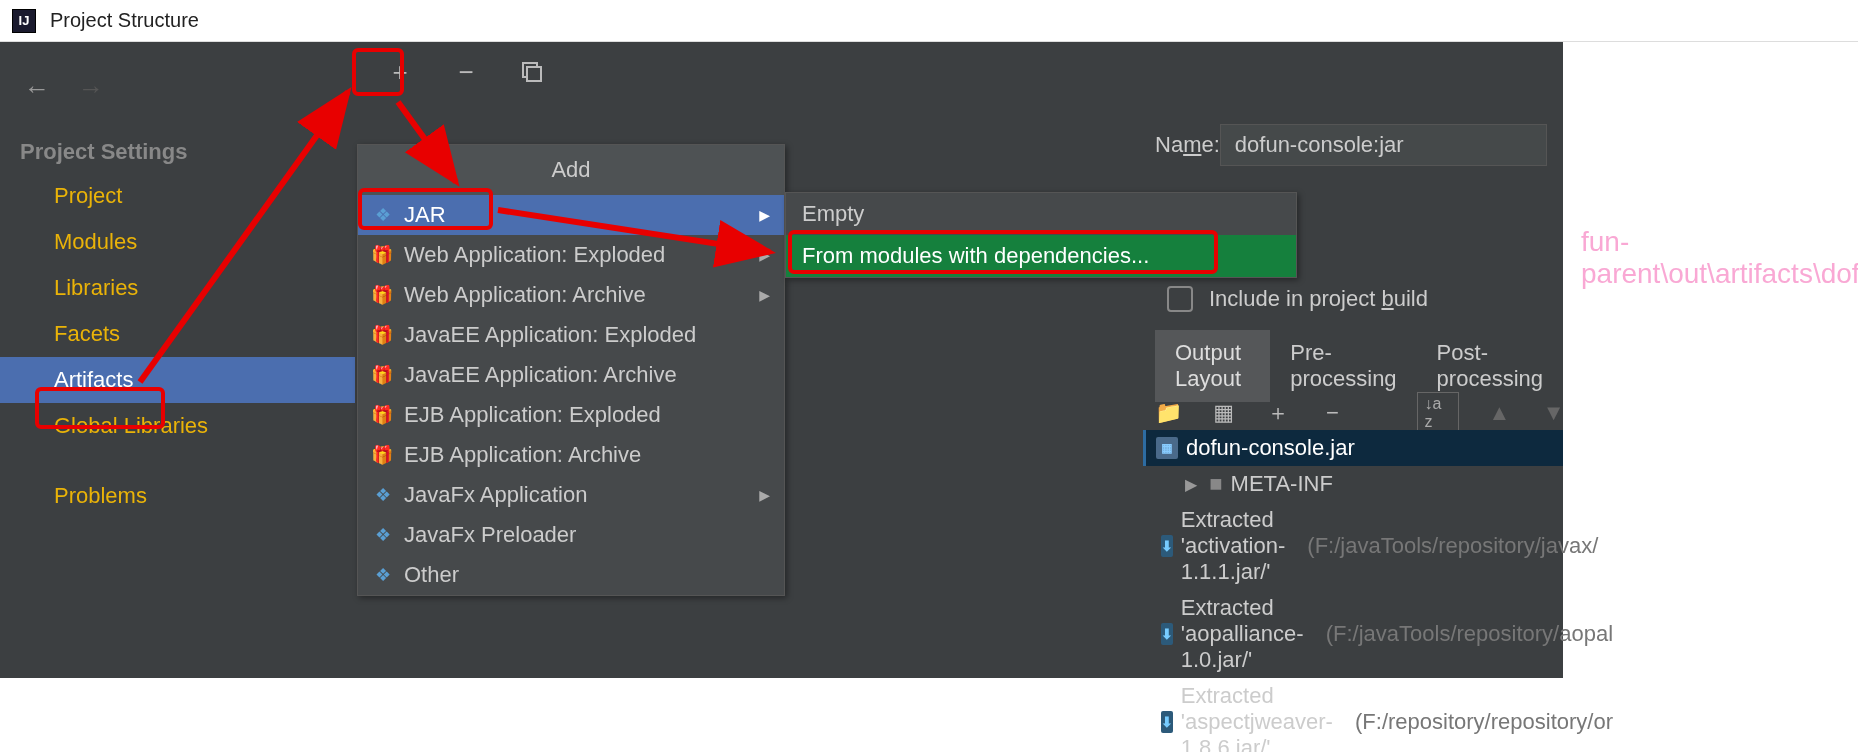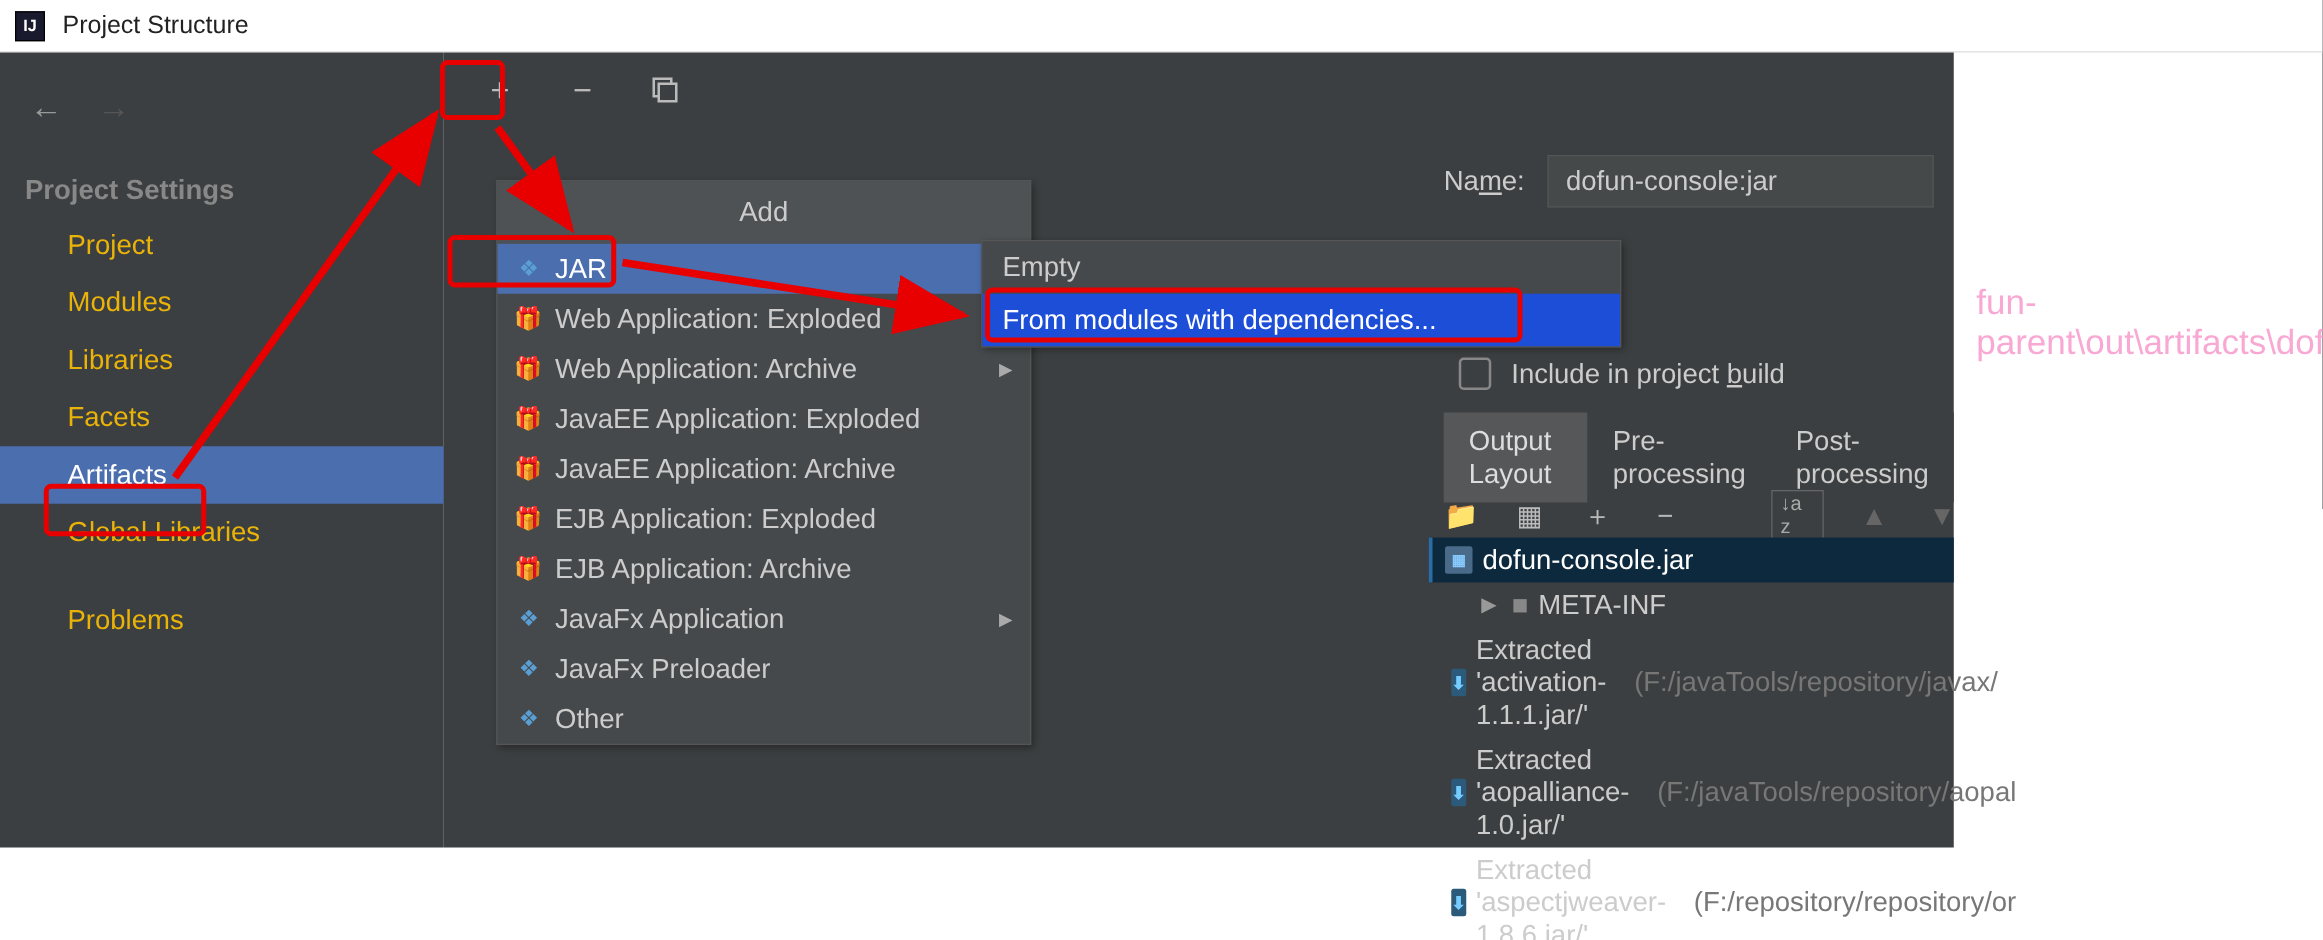--- a/index.html
+++ b/index.html
@@ -17,21 +17,21 @@
 .nav-arrows .fwd { color: #555; }
 .section-head { font-size: 22px; color: #888; padding: 8px 20px; font-weight: 600; }
 .side-item { font-size: 22px; color: #eab308; padding: 10px 20px 10px 54px; cursor: pointer; }
 .side-item.selected { background: #4b6eaf; color: #fff; }
 
 .content { flex: 1; background: #3c3f41; position: relative; }
 
 .toolbar { height: 60px; display: flex; align-items: center; gap: 36px; padding-left: 30px; }
 .toolbar .tb-btn { width: 30px; height: 30px; display: flex; align-items: center; justify-content: center; color: #bbb; font-size: 26px; cursor: pointer; }
 
-.name-row { position: absolute; top: 82px; left: 800px; right: 16px; display: flex; align-items: center; gap: 18px; }
+.name-row { position: absolute; top: 82px; left: 800px; right: 16px; display: flex; align-items: center; }
 .name-row .lbl { font-size: 22px; color: #ccc; }
 .name-row .lbl u { text-decoration: underline; }
 .name-row .field { flex: 1; height: 42px; background: #45494a; border: 1px solid #555; color: #ccc; font-size: 22px; padding: 0 14px; display: flex; align-items: center; }
 
 .path-text { position: absolute; top: 184px; left: 1226px; font-size: 28px; color: #f9a8d4; }
 
 .include-row { position: absolute; top: 244px; left: 812px; display: flex; align-items: center; gap: 16px; }
 .include-row .cb { width: 26px; height: 26px; border: 2px solid #888; border-radius: 4px; background: #3c3f41; }
 .include-row .txt { font-size: 22px; color: #ccc; }
 .include-row .txt u { text-decoration: underline; }
@@ -50,33 +50,33 @@
 .tree-row.root { background: #0d293e; border-left: 3px solid #2d6ca2; color: #fff; }
 .tree-row .indent1 { width: 24px; }
 .tree-row .indent2 { width: 54px; }
 .jar-icon { background: #4a6a8a; color: #8cf; border-radius: 2px; font-size: 12px; font-weight: bold; width: 22px; height: 22px; text-align:center; line-height:22px;}
 .folder-icon { color: #888; }
 .extracted-icon { width: 22px; height: 22px; background: #2c5a7a; border-radius: 2px; display:inline-flex; align-items:center; justify-content:center; color:#7cf; font-size:14px; font-weight:bold;}
 .tree-row .etc { color: #777; }
 .tree-row .chev { color: #999; font-size: 16px; margin-right: 4px; }
 
 
-.add-menu { position: absolute; top: 102px; left: 356px; width: 428px; background: #46494b; border: 1px solid #555; box-shadow: 2px 2px 6px rgba(0,0,0,0.4); z-index: 10; margin-left: 40px; }
+.add-menu { position: absolute; top: 102px; left: 356px; width: 428px; background: #46494b; border: 1px solid #555; box-shadow: 2px 2px 6px rgba(0,0,0,0.4); z-index: 10; }
 .add-menu .menu-title { text-align: center; font-size: 22px; color: #ccc; padding: 12px 0; background: #4e5254; }
 .add-menu .menu-item { display: flex; align-items: center; padding: 7px 14px; font-size: 22px; color: #ccc; cursor: pointer; gap: 10px; }
 .add-menu .menu-item.selected { background: #4b6eaf; color: #fff; }
 .add-menu .menu-item .arrow { margin-left: auto; color: #aaa; font-size: 14px; }
 .add-menu .menu-item.selected .arrow { color: #fff; }
 .mi-icon { width: 22px; height: 22px; display: inline-flex; align-items: center; justify-content: center; }
 .diamond { color: #5a9fd4; font-size: 18px; }
 .gift { font-size: 18px; }
 
 .sub-menu { position: absolute; top: 150px; left: 784px; width: 512px; background: #46494b; border: 1px solid #555; box-shadow: 2px 2px 6px rgba(0,0,0,0.4); z-index: 11; }
 .sub-menu .menu-item { padding: 8px 16px; font-size: 22px; color: #ccc; cursor: pointer; }
-.sub-menu .menu-item.selected { background: #1d4ed8; color: #fff; }
+.sub-menu .menu-item.selected { background: #15803d; color: #fff; }
 
 
 .red-box { position: absolute; border: 4px solid #e80000; border-radius: 6px; pointer-events: none; z-index: 50; }
 .arrow-svg { position: absolute; pointer-events: none; z-index: 49; }
 
 
 .canvas { position: relative; width: 1563px; height: 636px; transform-origin: top left; }
 </style>
 </head>
 <body>

